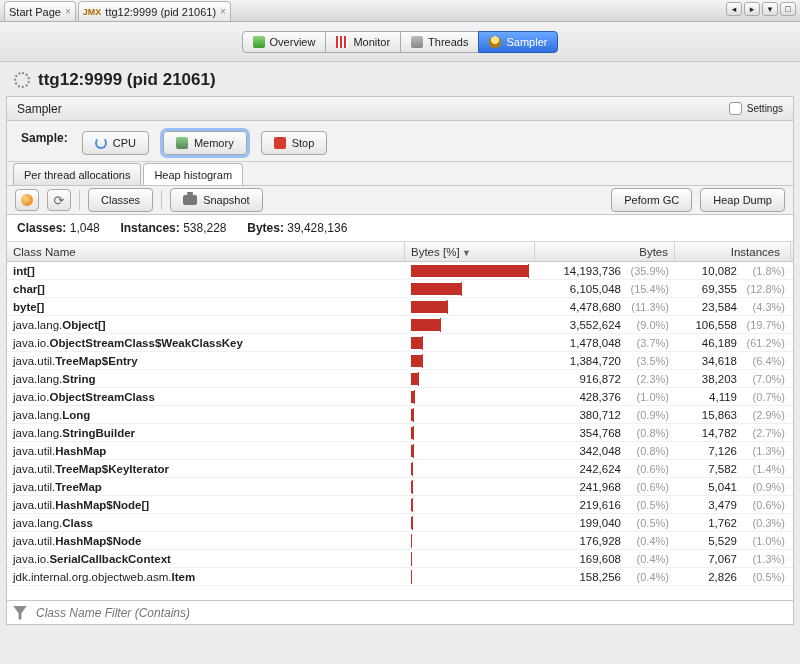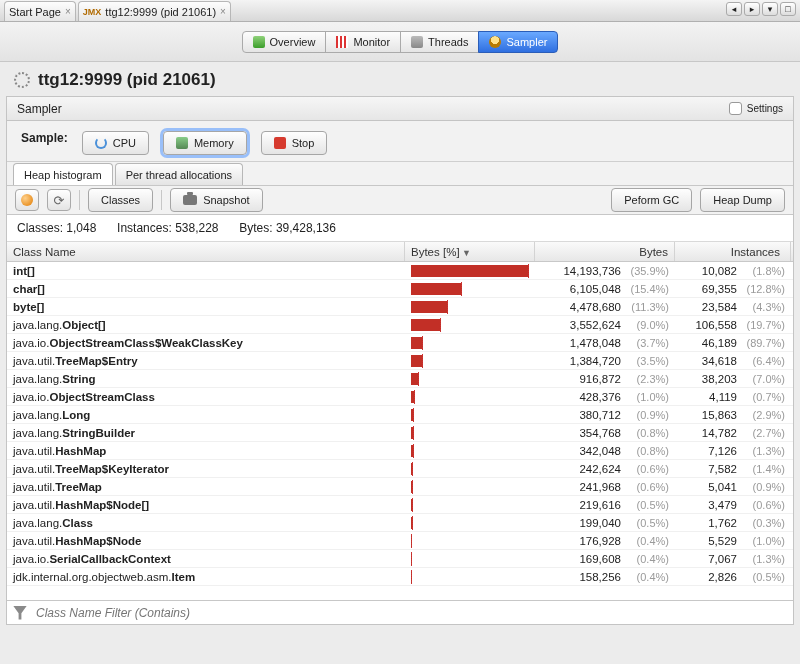--- a/index.html
+++ b/index.html
@@ -159,21 +159,21 @@
   .ico-orange { width: 12px; height: 12px; border-radius: 50%; background: radial-gradient(circle at 35% 35%, #ffd08a, #e07a00); }
   .ico-refresh { font-size: 13px; color: #666; }
   .ico-cam { width: 14px; height: 10px; background: #777; border-radius: 2px; position: relative; }
   .ico-cam::before { content:''; position:absolute; top:-3px; left:4px; width:6px; height:3px; background:#777; border-radius:1px; }
   .hist-toolbar .grow { flex: 1; }
   
   .summary {
     padding: 6px 10px; font-size: 12px; background: #fff;
     border-bottom: 1px solid #d9d9d9;
   }
-  .summary b { font-weight: 400; }
+  .summary b { font-weight: 700; }
   .summary span.gap { display: inline-block; width: 14px; }
   
   .table-wrap {
     background: #fff;
     height: 358px;
     overflow: hidden;
     font-size: 11.5px;
   }
   .thead {
     display: flex; height: 20px;
@@ -294,22 +294,22 @@
       <span class="icon-mem"></span>
       <span>Memory</span>
     </div>
     <div class="btn">
       <span class="icon-stop"></span>
       <span>Stop</span>
     </div>
   </div>
 
   <div class="sub-tabs">
+    <div class="sub-tab">Per thread allocations</div>
     <div class="sub-tab active">Heap histogram</div>
-    <div class="sub-tab">Per thread allocations</div>
   </div>
 
   <div class="hist-toolbar">
     <div class="ico-btn">
         <span class="ico-orange"></span>
       </div>
     <div class="ico-btn">
         <span class="ico-refresh">⟳</span>
       </div>
     <span class="sep"></span>
@@ -404,21 +404,21 @@
             <span class="pkg">java.io.</span>
             <span class="cls">ObjectStreamClass$WeakClassKey</span>
           </div>
           <div class="td col-bar">
             <div class="bar-cell">
               <div class="bar" style="width:10.4%"></div>
               <div class="bar-divider" style="width:10.4%"></div>
             </div>
           </div>
           <div class="td col-bytes num">1,478,048<span class="pct">(3.7%)</span></div>
-          <div class="td col-inst num">46,189<span class="pct">(89.7%)</span></div>
+          <div class="td col-inst num">46,189<span class="pct">(61.2%)</span></div>
         </div>
         <div class="tr">
           <div class="td col-name">
             <span class="pkg">java.util.</span>
             <span class="cls">TreeMap$Entry</span>
           </div>
           <div class="td col-bar">
             <div class="bar-cell">
               <div class="bar" style="width:9.8%"></div>
               <div class="bar-divider" style="width:9.8%"></div>

